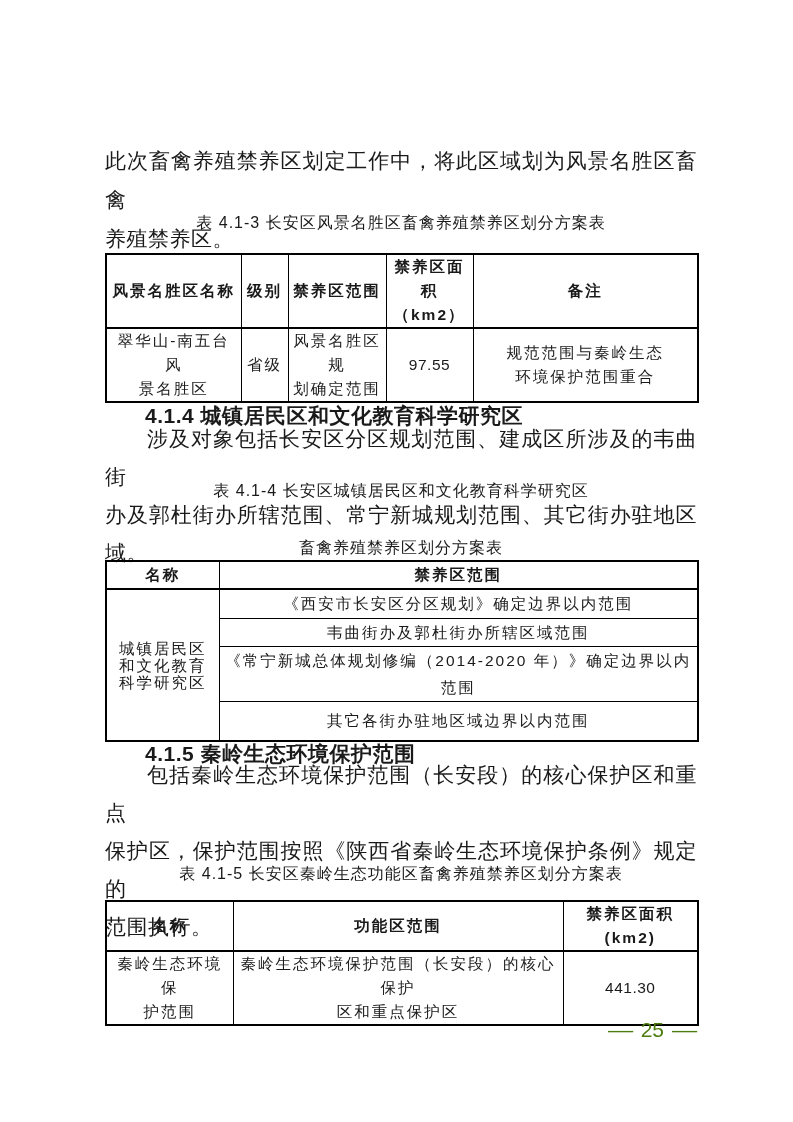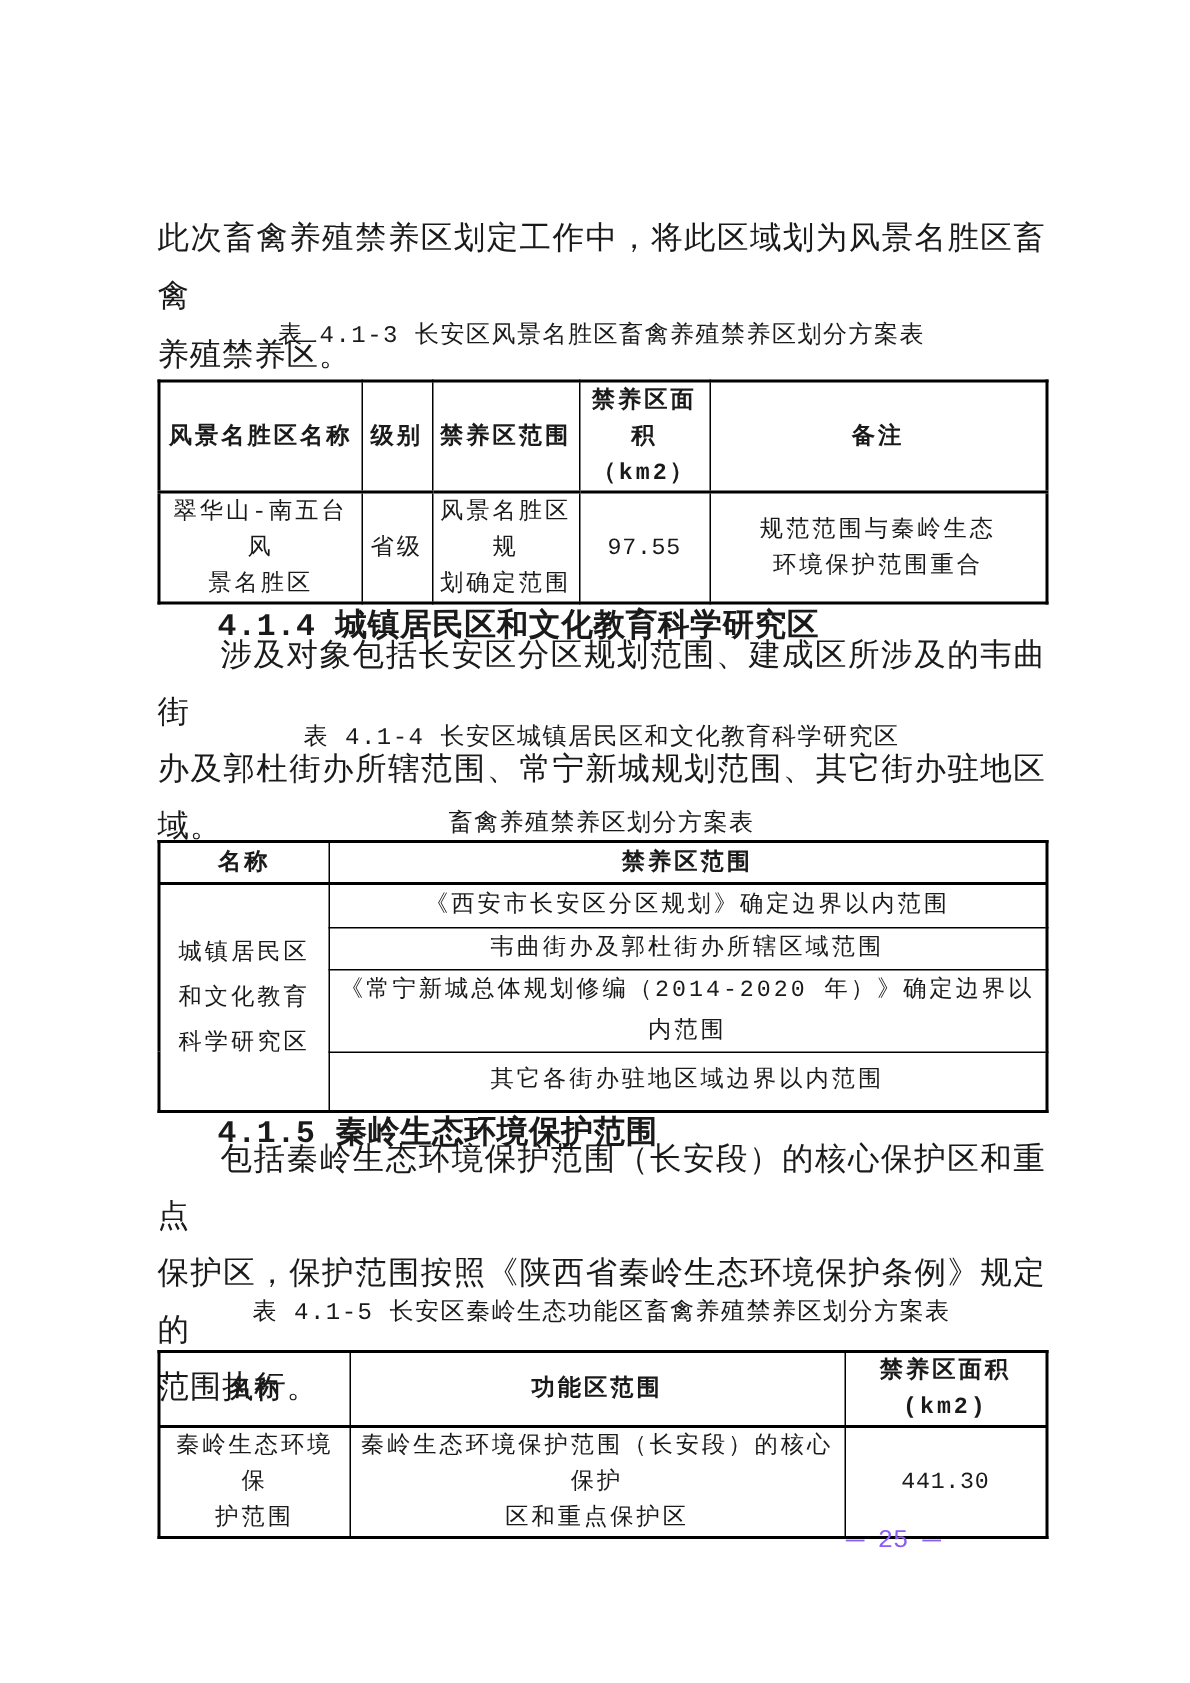--- a/index.html
+++ b/index.html
@@ -1,21 +1,21 @@
 <!DOCTYPE html>
 <html lang="zh"><head>
 <meta charset="utf-8">
 <style>
   html,body{margin:0;padding:0;background:#ffffff;}
   .page{
     position:relative;
     width:793px;height:1122px;
     background:#ffffff;
     color:#1a1a1a;
-    font-family:Liberation Mono, monospace;
+    font-family:Liberation Sans, sans-serif;
     overflow:hidden;
     border-radius:32px;
   }
   .para{
     position:absolute;left:105px;width:592px;
     font-size:21px;line-height:39px;
     letter-spacing:0.5px;
     white-space:pre-line;
     text-align:justify;text-align-last:left;
   }
@@ -46,24 +46,24 @@
     letter-spacing:2px;
     white-space:pre-line;
     padding:0 2px;
     line-height:24px;
     font-weight:bold;
   }
   table.doc td{font-weight:normal;}
   table.doc tr.hdr th{border-bottom:2px solid #000;}
   table.doc .num{letter-spacing:0.5px;}
   #t414 td{line-height:27px;}
-  #t414 td.mergecell{line-height:30px;}
+  #t414 td.mergecell{line-height:17px;}
   .footer{
     position:absolute;top:1018px;left:555px;width:150px;
-    text-align:left;font-size:17px;color:#8b5cf6;
+    text-align:right;font-size:21px;color:#4d7c0f;
     white-space:nowrap;
   }
   .footer .dash{display:inline-block;margin:0 10px;transform:scaleX(1.2);}
 </style>
 </head>
 <body>
 
 <div class="page">
 
   <div class="para" style="top:141px;">此次畜禽养殖禁养区划定工作中，将此区域划为风景名胜区畜禽

